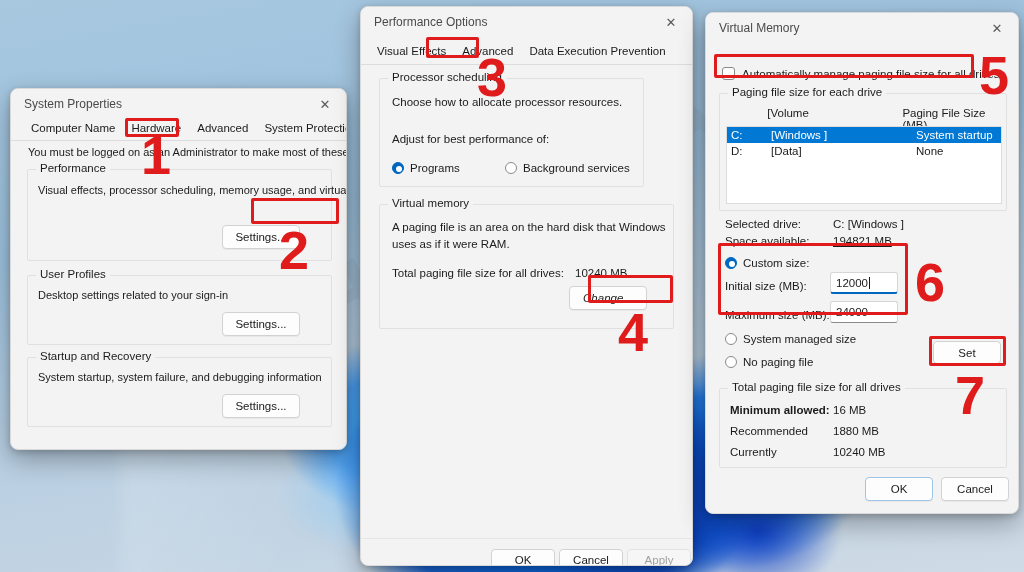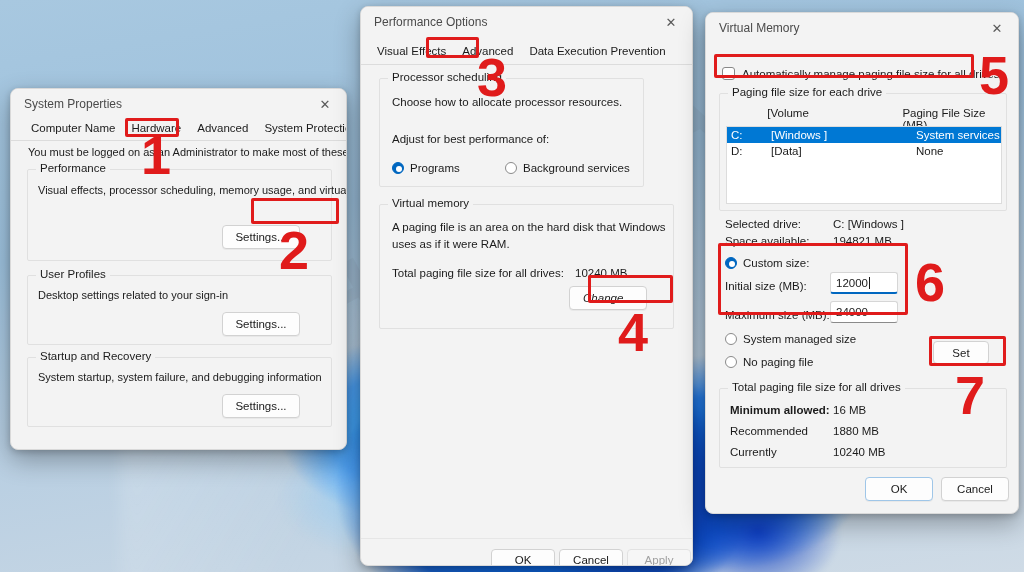--- a/index.html
+++ b/index.html
@@ -241,34 +241,34 @@
     <span class="gb-title">Paging file size for each drive</span>
     <div class="lhead" style="position:absolute; left:6px; top:13px;">
       <span class="c1">Drive</span>
       <span class="c2">[Volume</span>
       <span class="c3">Paging File Size (MB)</span>
     </div>
     <div class="listbox" style="left:6px; top:32px; width:276px; height:78px;">
       <div class="lrow sel">
         <span class="c1">C:</span>
         <span class="c2">[Windows ]</span>
-        <span class="c3">System services</span>
+        <span class="c3">System startup</span>
       </div>
       <div class="lrow">
         <span class="c1">D:</span>
         <span class="c2">[Data]</span>
         <span class="c3">None</span>
       </div>
     </div>
   </div>
 
   <div class="txt" style="left:19px; top:205px;">Selected drive:</div>
   <div class="txt" style="left:127px; top:205px;">C:  [Windows ]</div>
   <div class="txt" style="left:19px; top:222px;">Space available:</div>
-  <div class="txt" style="left:127px; top:222px;">194821 MB</div>
+  <div class="txt" style="left:127px; top:222px;text-decoration:underline;">194821 MB</div>
 
   <div class="radio on" style="left:19px; top:244px;">
     <span class="dot"></span>
     <span>Custom size:</span>
   </div>
 
   <div class="txt" style="left:19px; top:267px;">Initial size (MB):</div>
   <div class="tin focus" style="left:124px; top:259px; width:68px; height:22px;text-align:right;">
     <span>12000</span>
       <span class="caret"></span>
@@ -281,21 +281,21 @@
 
   <div class="radio" style="left:19px; top:320px;">
     <span class="dot"></span>
     <span>System managed size</span>
   </div>
   <div class="radio" style="left:19px; top:343px;">
     <span class="dot"></span>
     <span>No paging file</span>
   </div>
 
-  <div class="btn" style="left:227px; top:328px; width:56px; height:23px;">Set</div>
+  <div class="btn" style="left:227px; top:328px; width:68px; height:23px;">Set</div>
 
   <div class="gb" style="left:13px; top:375px; width:288px; height:80px;">
     <span class="gb-title">Total paging file size for all drives</span>
     <div class="txt" style="left:10px; top:15px;font-weight:bold;">Minimum allowed:</div>
     <div class="txt" style="left:113px; top:15px;">16 MB</div>
     <div class="txt" style="left:10px; top:36px;">Recommended</div>
     <div class="txt" style="left:113px; top:36px;">1880 MB</div>
     <div class="txt" style="left:10px; top:57px;">Currently</div>
     <div class="txt" style="left:113px; top:57px;">10240 MB</div>
   </div>

